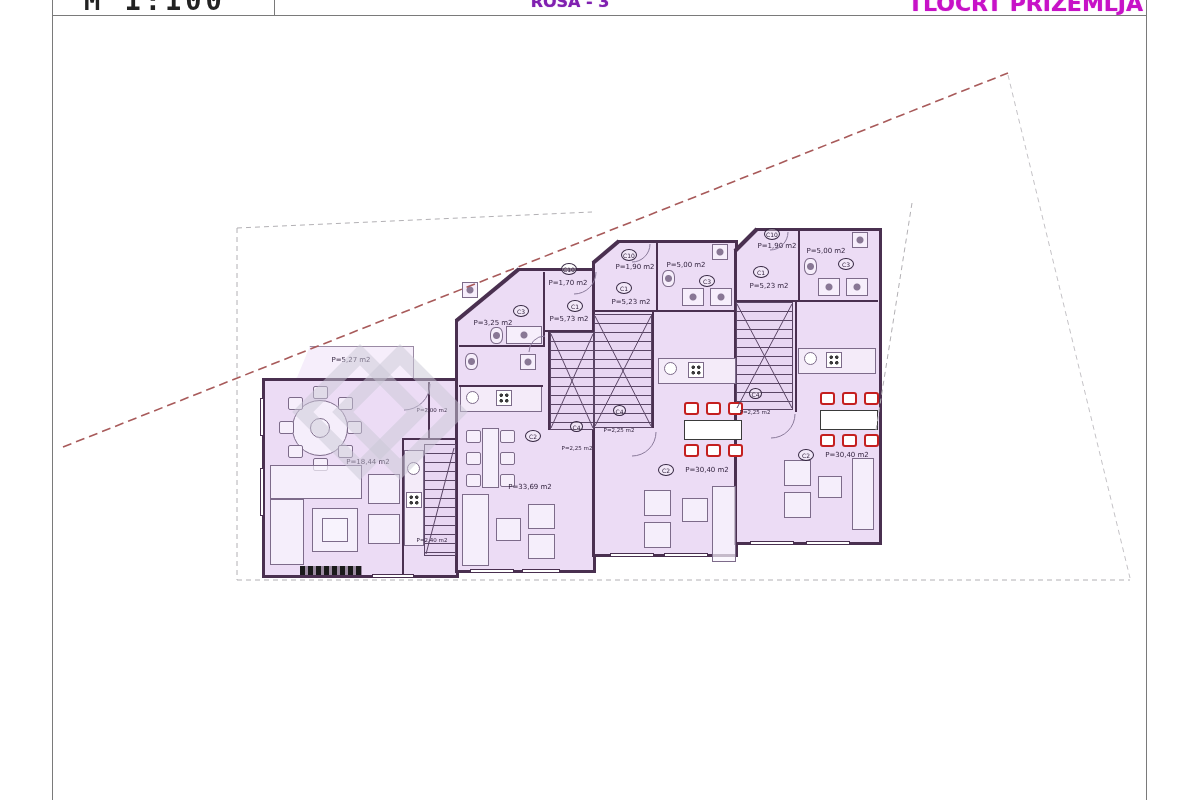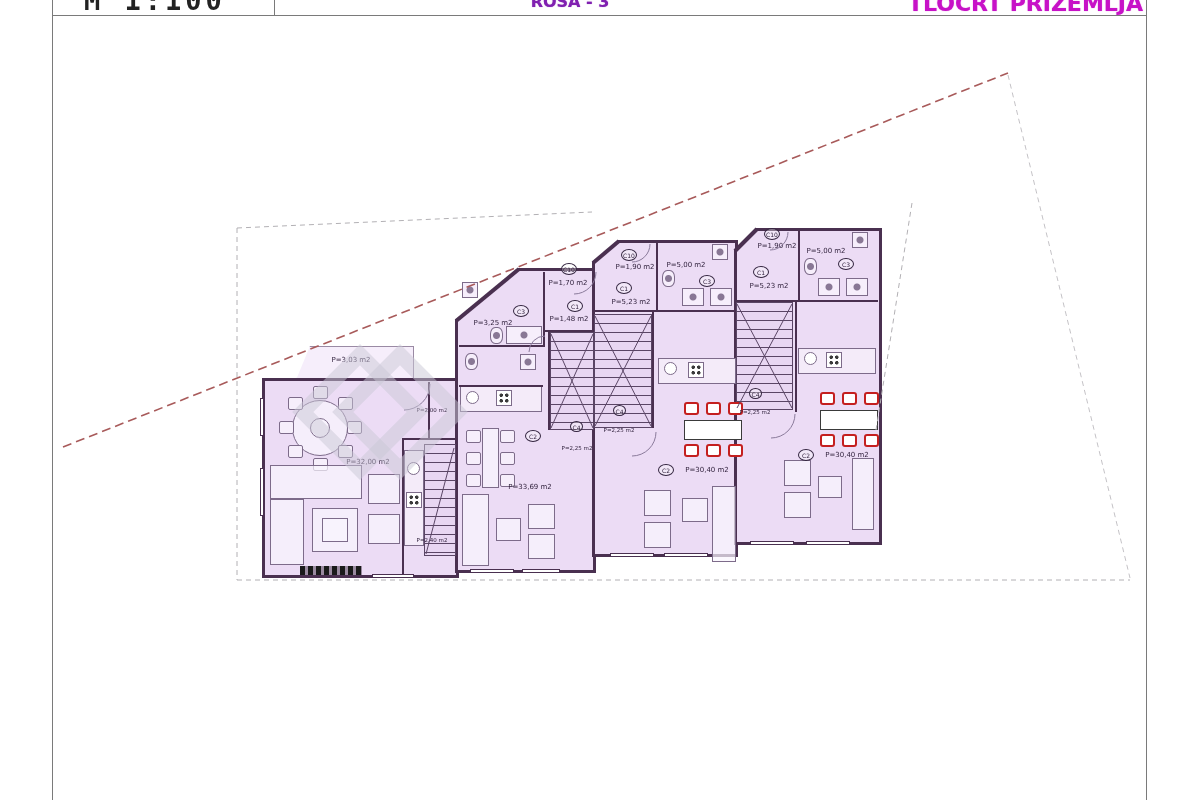--- a/index.html
+++ b/index.html
@@ -64,21 +64,21 @@
   <div class="sheetline" style="left:52px;top:15px;width:1095px;height:1px;"></div>
   <div class="sheetline" style="left:274px;top:0;width:1px;height:15px;"></div>
 
   <div class="hdr" id="scale-label" style="left:84px;top:-15px;">M 1:100</div>
   <div class="hdr" id="project-label" style="left:500px;top:-8px;width:140px;text-align:center;">ROSA - 3</div>
   <div class="hdr" id="sheet-title" style="left:840px;top:-9px;width:303px;">TLOCRT PRIZEMLJA</div>
 
   <div id="plan-layer">
 
     <div class="terr" style="left:296px;top:346px;width:118px;height:34px;border-bottom:none;clip-path:polygon(14px 0,100% 0,100% 100%,0 100%);"></div>
-    <div class="lbl" style="left:306px;top:356px;width:90px;">P=3,03 m2</div>
+    <div class="lbl" style="left:306px;top:356px;width:90px;">P=5,27 m2</div>
 
     <div class="unit" style="left:262px;top:378px;width:197px;height:200px;"></div>
 
     <div class="part" style="left:402px;top:438px;width:2px;height:138px;"></div>
     <div class="part" style="left:402px;top:438px;width:55px;height:2px;"></div>
     <div class="part" style="left:428px;top:382px;width:2px;height:56px;"></div>
 
     <div class="furn round" style="left:292px;top:400px;width:56px;height:56px;"></div>
     <div class="furn round" style="left:310px;top:418px;width:20px;height:20px;"></div>
     <div class="chair-gray" style="left:313px;top:386px;"></div>
@@ -94,21 +94,21 @@
     <div class="furn" style="left:312px;top:508px;width:46px;height:44px;"></div>
     <div class="furn" style="left:322px;top:518px;width:26px;height:24px;"></div>
     <div class="furn" style="left:368px;top:474px;width:32px;height:30px;"></div>
     <div class="furn" style="left:368px;top:514px;width:32px;height:30px;"></div>
     <div class="counter" style="left:404px;top:450px;width:20px;height:96px;"></div>
     <div class="burners" style="left:406px;top:492px;"></div>
     <div class="sink" style="left:407px;top:462px;"></div>
     <div class="stairs" style="left:424px;top:444px;width:32px;height:112px;"></div>
     <div class="tv" style="left:300px;top:566px;width:62px;height:9px;"></div>
 
-    <div class="lbl" style="left:323px;top:458px;width:90px;">P=32,00 m2</div>
+    <div class="lbl" style="left:323px;top:458px;width:90px;">P=18,44 m2</div>
     <div class="lbl tiny" style="left:406px;top:406px;width:52px;">P=2,00 m2</div>
     <div class="lbl tiny" style="left:412px;top:536px;width:40px;">P=2,40 m2</div>
 
     <div class="win" style="left:260px;top:398px;width:4px;height:38px;"></div>
     <div class="win" style="left:260px;top:468px;width:4px;height:48px;"></div>
     <div class="win" style="left:372px;top:574px;width:42px;height:4px;"></div>
 
     <div class="unit" style="left:455px;top:268px;width:141px;height:305px;clip-path:polygon(0 52px,63px 0,100% 0,100% 100%,0 100%);"></div>
     <div class="part" style="left:459px;top:345px;width:86px;height:2px;"></div>
     <div class="part" style="left:543px;top:272px;width:2px;height:75px;"></div>
@@ -139,21 +139,21 @@
     <div class="furn" style="left:462px;top:494px;width:27px;height:72px;"></div>
     <div class="furn" style="left:528px;top:504px;width:27px;height:25px;"></div>
     <div class="furn" style="left:528px;top:534px;width:27px;height:25px;"></div>
     <div class="furn" style="left:496px;top:518px;width:25px;height:23px;"></div>
 
     <div class="code" style="left:561px;top:263px;">C10</div>
     <div class="lbl" style="left:542px;top:279px;width:52px;text-align:center;">P=1,70 m2</div>
     <div class="code" style="left:513px;top:305px;">C3</div>
     <div class="lbl" style="left:468px;top:319px;width:50px;">P=3,25 m2</div>
     <div class="code" style="left:567px;top:300px;">C1</div>
-    <div class="lbl" style="left:545px;top:315px;width:48px;">P=1,48 m2</div>
+    <div class="lbl" style="left:545px;top:315px;width:48px;">P=5,73 m2</div>
     <div class="code" style="left:525px;top:430px;">C2</div>
     <div class="lbl" style="left:498px;top:483px;width:64px;">P=33,69 m2</div>
     <div class="code" style="left:570px;top:421px;width:13px;height:11px;">C4</div>
     <div class="lbl tiny" style="left:558px;top:444px;width:38px;">P=2,25 m2</div>
     <div class="win" style="left:470px;top:569px;width:44px;height:4px;"></div>
     <div class="win" style="left:522px;top:569px;width:38px;height:4px;"></div>
 
     <div class="unit" style="left:592px;top:240px;width:146px;height:317px;clip-path:polygon(0 22px,26px 0,100% 0,100% 100%,0 100%);"></div>
     <div class="part" style="left:594px;top:310px;width:62px;height:2px;"></div>
     <div class="part" style="left:656px;top:242px;width:2px;height:70px;"></div>

